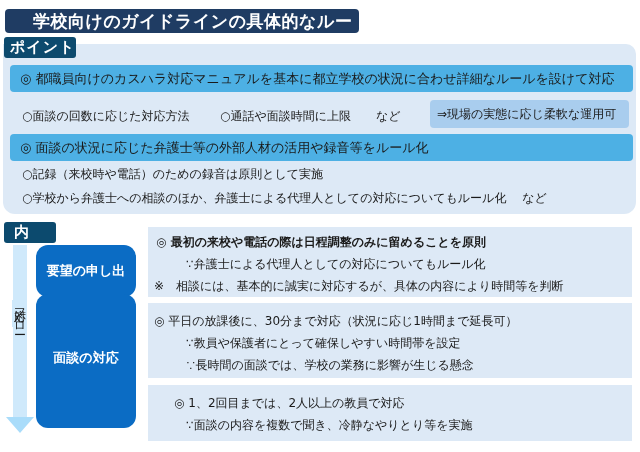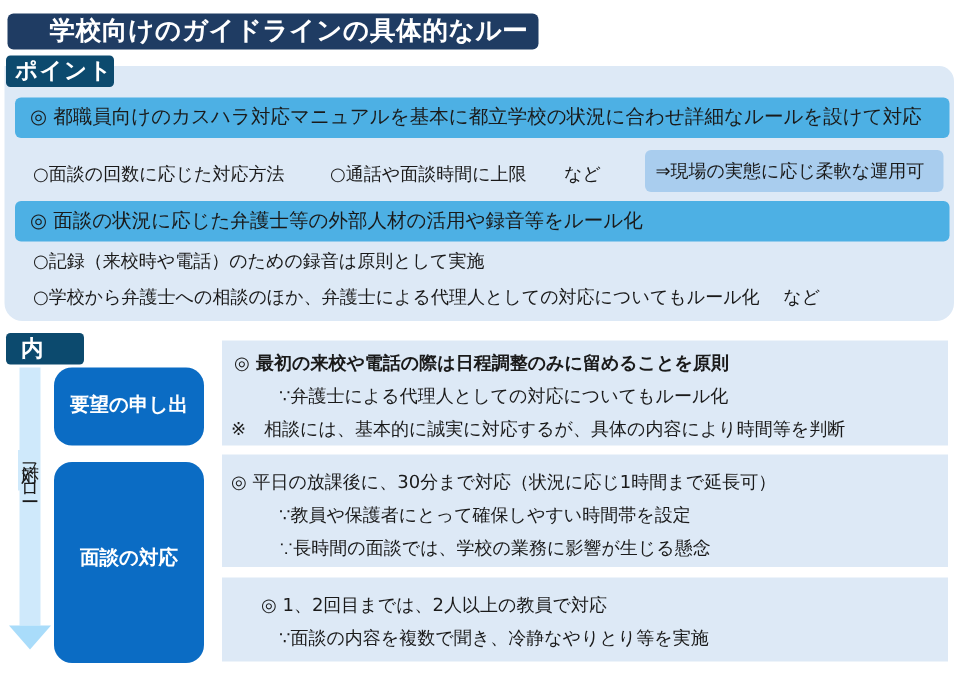--- a/index.html
+++ b/index.html
@@ -53,21 +53,21 @@
     .flow-label {
       left: 12px; top: 300px; width: 14px; font-size: 12px; line-height: 13px;
       writing-mode: vertical-rl; color: #1a1a1a; background: #cfe9fb;
     }
 
     .step-box {
       background: #0b6cc4; color: #fff; border-radius: 12px;
       font-size: 13px; font-weight: bold; text-align: center;
     }
     .step1 { left: 36px; top: 245px; width: 100px; height: 52px; line-height: 52px; }
-    .step2 { left: 36px; top: 308px; width: 100px; height: 134px; }
+    .step2 { left: 36px; top: 294px; width: 100px; height: 134px; }
     .step2 span { position: absolute; left: 0; right: 0; top: 55px; }
 
     .content-box { background: #dde9f6; }
     .cb1 { left: 148px; top: 227px; width: 484px; height: 70px; }
     .cb2 { left: 148px; top: 303px; width: 484px; height: 75px; }
     .cb3 { left: 148px; top: 385px; width: 484px; height: 56px; }
     .cl { position: absolute; font-size: 12px; line-height: 16px; white-space: nowrap; }
   </style>
 </head>
 <body>

